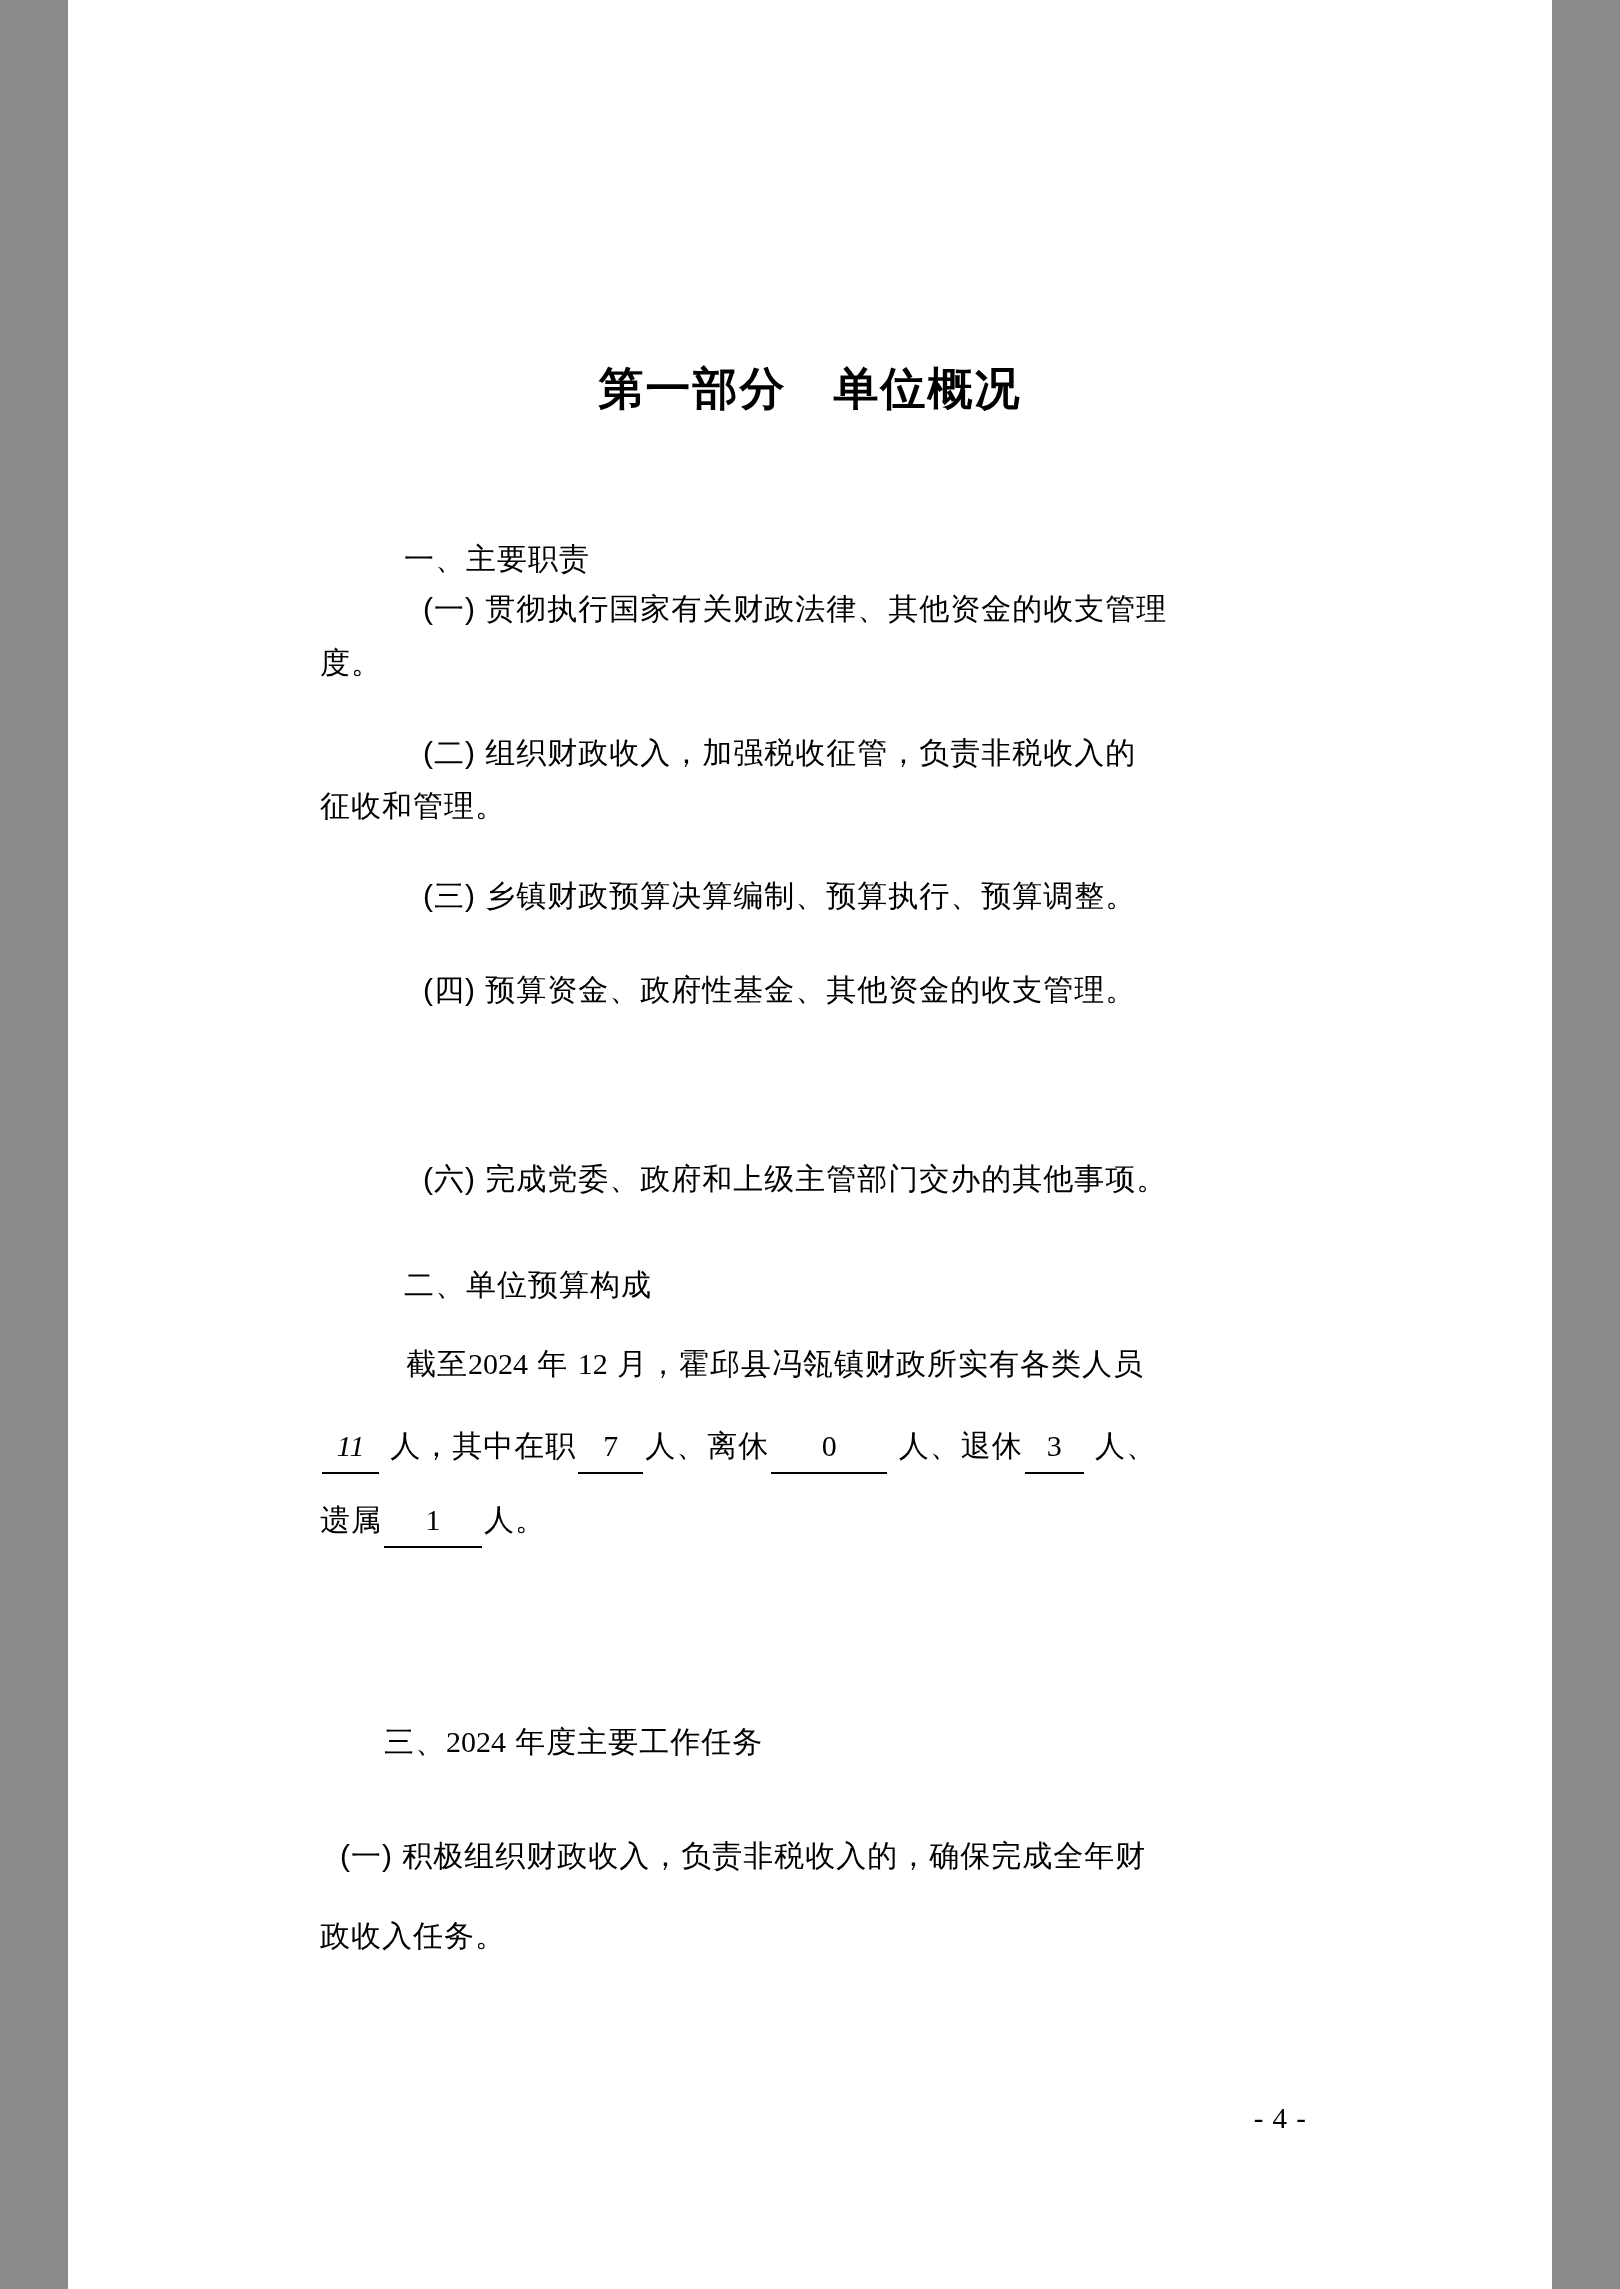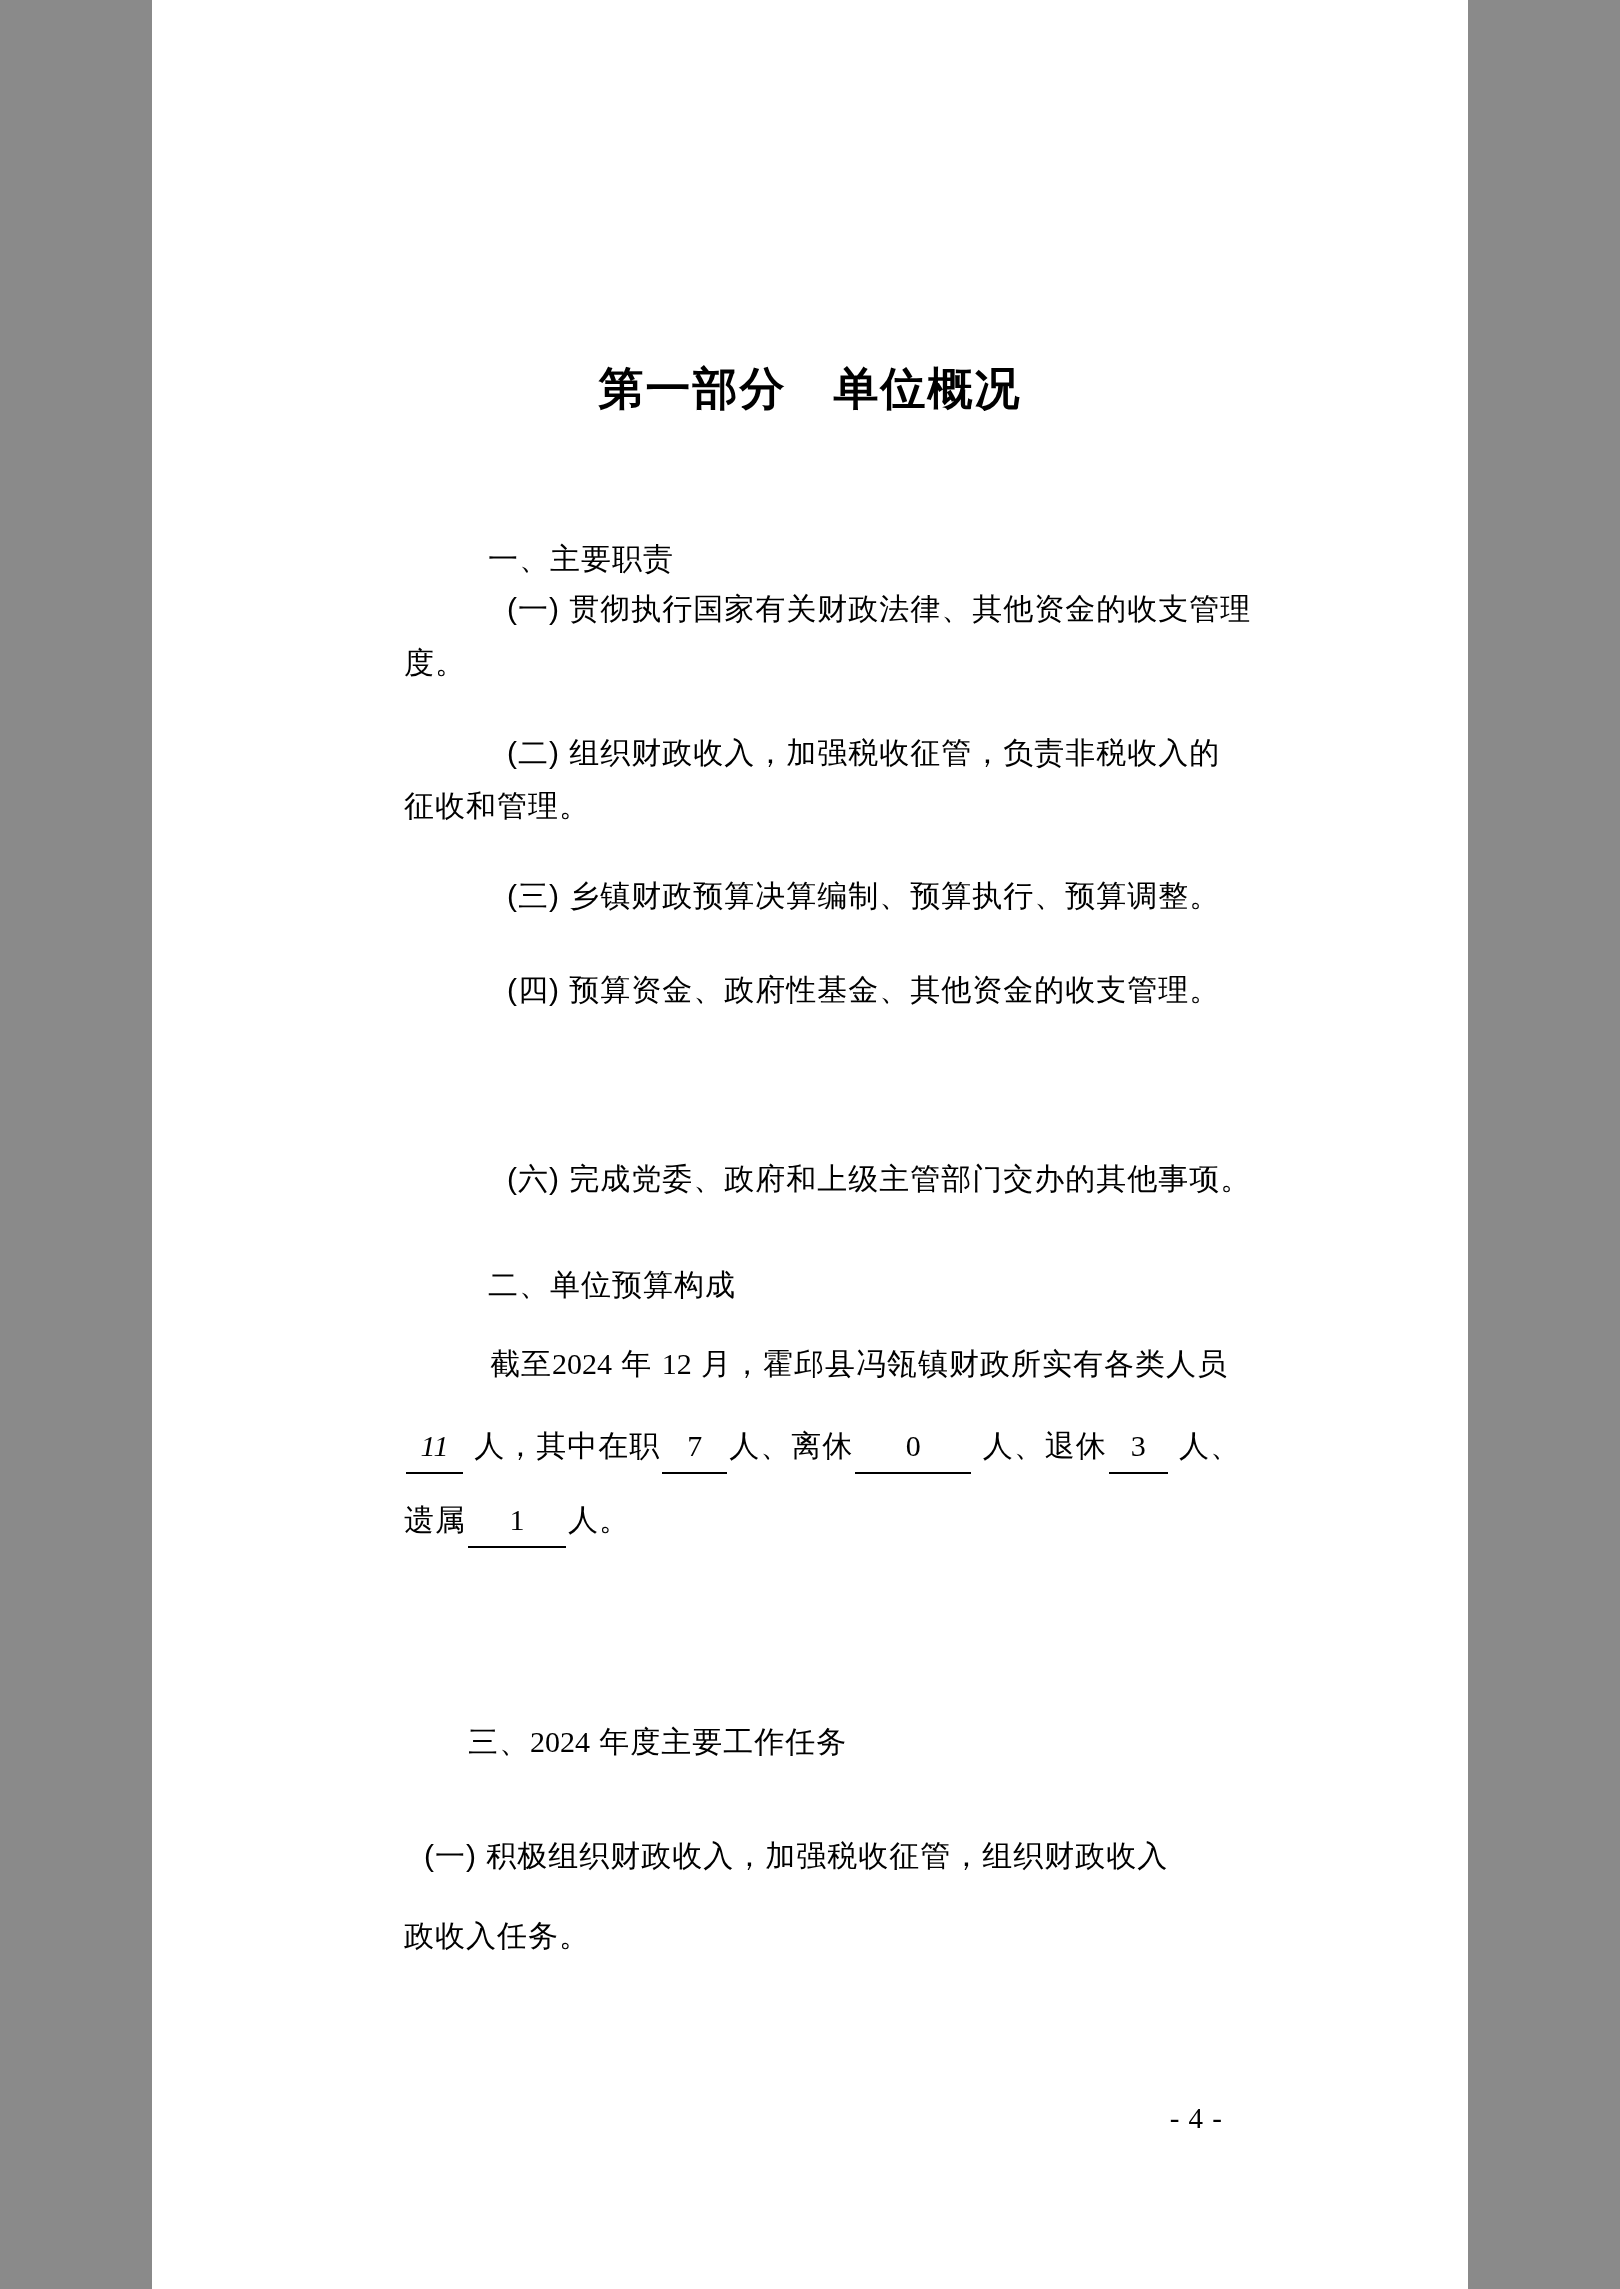--- a/index.html
+++ b/index.html
@@ -1,18 +1,18 @@
 <!DOCTYPE html>
 <html><head>
 <meta charset="utf-8">
 <style>
   html,body{margin:0;padding:0;background:#8a8a8a;}
   .page{
     position:relative;
-    width:1316px;height:2290px;
+    width:1484px;height:2290px;
     background:#ffffff;
     margin:0 auto;
     overflow:hidden;
     color:#000000;
     font-family:"Liberation Sans","DejaVu Sans",sans-serif;
   }
   .line{
     position:absolute;
     white-space:pre;
     font-size:30px;
@@ -88,19 +88,19 @@
   <div class="line at-head" style="top:1258px">二、单位预算构成</div>
 
   <div class="line at-jiezhi" style="top:1337px"><span>截至</span><span class="num">2024</span><span> 年 </span><span class="num">12</span><span> 月，霍邱县冯瓴镇财政所实有各类人员</span></div>
 
   <div class="line at-margin" style="top:1419px"><span class="blank w-total">11</span><span> 人，其中在职</span><span class="blank w-active">7</span><span>人、离休</span><span class="blank w-lixiu">0</span><span> 人、退休</span><span class="blank w-retired">3</span><span> 人、</span></div>
 
   <div class="line at-margin" style="top:1493px"><span>遗属</span><span class="blank w-survivor">1</span><span>人。</span></div>
 
   <div class="line" style="top:1715px;left:316px"><span>三、</span><span class="num">2024</span><span> 年度主要工作任务</span></div>
 
-  <div class="line at-task-item" style="top:1829px">(一) 积极组织财政收入，加强税收征管，组织财政收入</div>
+  <div class="line at-task-item" style="top:1829px">(一) 积极组织财政收入，负责非税收入的，确保完成全年财</div>
   <div class="line at-margin" style="top:1909px">政收入任务。</div>
 
   <div class="footer-page-num">- 4 -</div>
 
 </div>
 
 
 </body></html>

